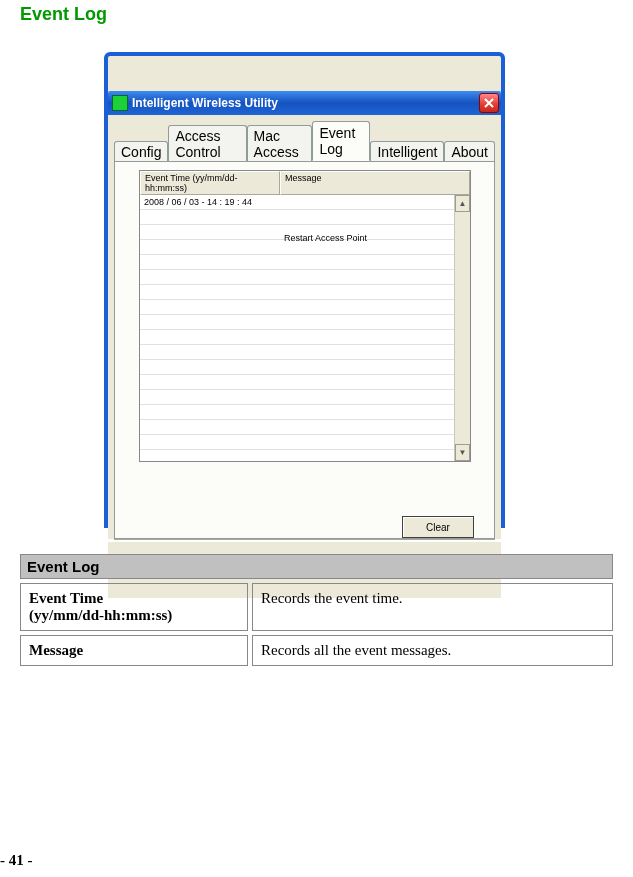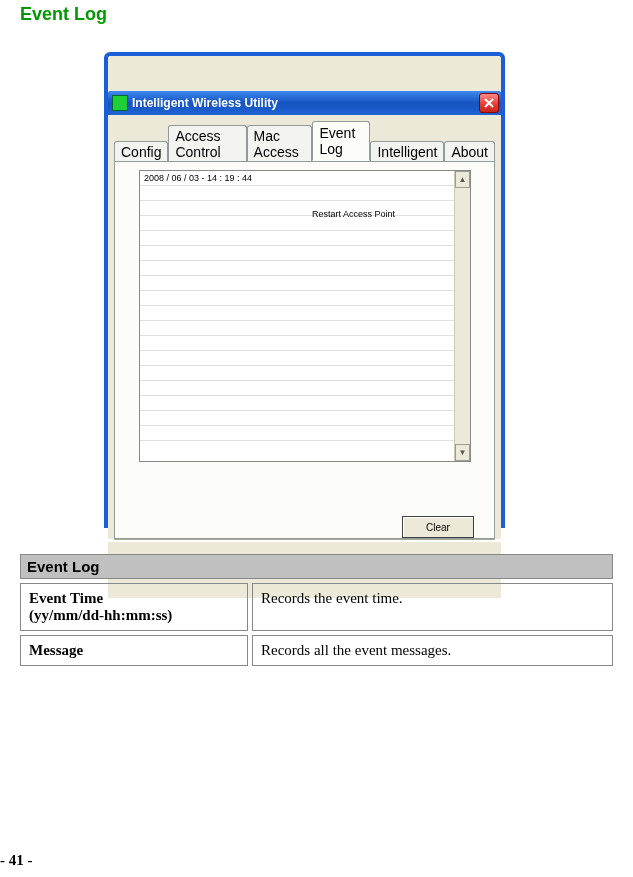--- a/index.html
+++ b/index.html
@@ -138,21 +138,20 @@
     overflow: hidden;
     position: relative;
   }
   .log-row {
     display: flex;
     font-size: 9px;
     font-family: Tahoma, Arial, sans-serif;
     height: 14px;
     line-height: 14px;
     border-bottom: 1px solid #e0e0e0;
-    gap: 28px;
   }
   .log-cell { padding: 0 4px; box-sizing: border-box; }
   .log-cell.col-time { width: 140px; }
   .log-cell.col-msg  { flex: 1; margin-top: 36px; }
   .blank-row { height: 14px; border-bottom: 1px solid #e0e0e0; }
   
   .v-scroll {
     position: absolute;
     right: 0; top: 0; bottom: 0;
     width: 15px;
@@ -251,20 +250,24 @@
     <div class="tab-strip">
       <div class="tab">Config</div>
       <div class="tab">Access Control</div>
       <div class="tab">Mac Access</div>
       <div class="tab active">Event Log</div>
       <div class="tab">Intelligent</div>
       <div class="tab">About</div>
     </div>
     <div class="tab-panel">
       <div class="log-table-wrap">
+        <div class="log-header-row">
+          <div class="log-header-cell col-time">Event Time (yy/mm/dd- hh:mm:ss)</div>
+          <div class="log-header-cell col-msg">Message</div>
+        </div>
         <div class="log-body">
           <div class="log-row">
             <div class="log-cell col-time">2008 / 06 / 03 - 14 : 19 : 44</div>
             <div class="log-cell col-msg">Restart Access Point</div>
           </div>
           <div class="blank-row"></div>
             <div class="blank-row"></div>
             <div class="blank-row"></div>
           <div class="blank-row"></div>
             <div class="blank-row"></div>

